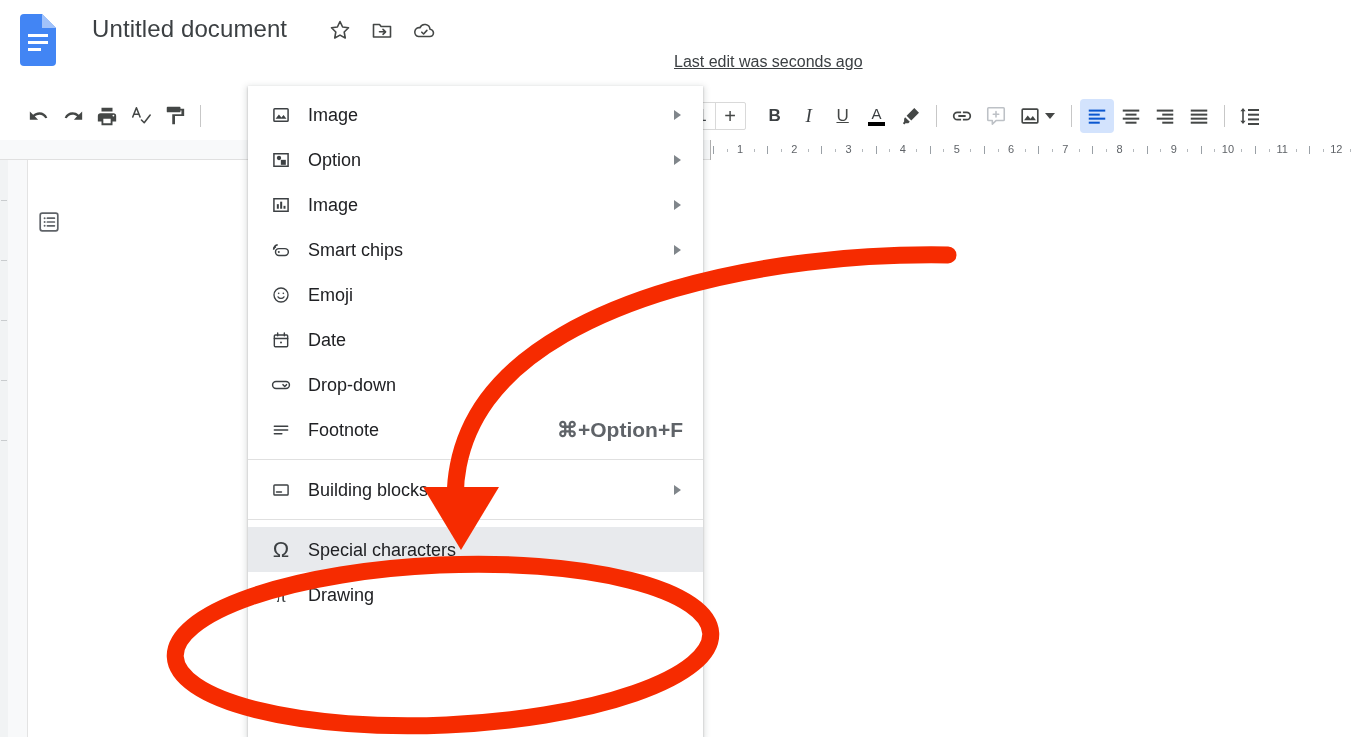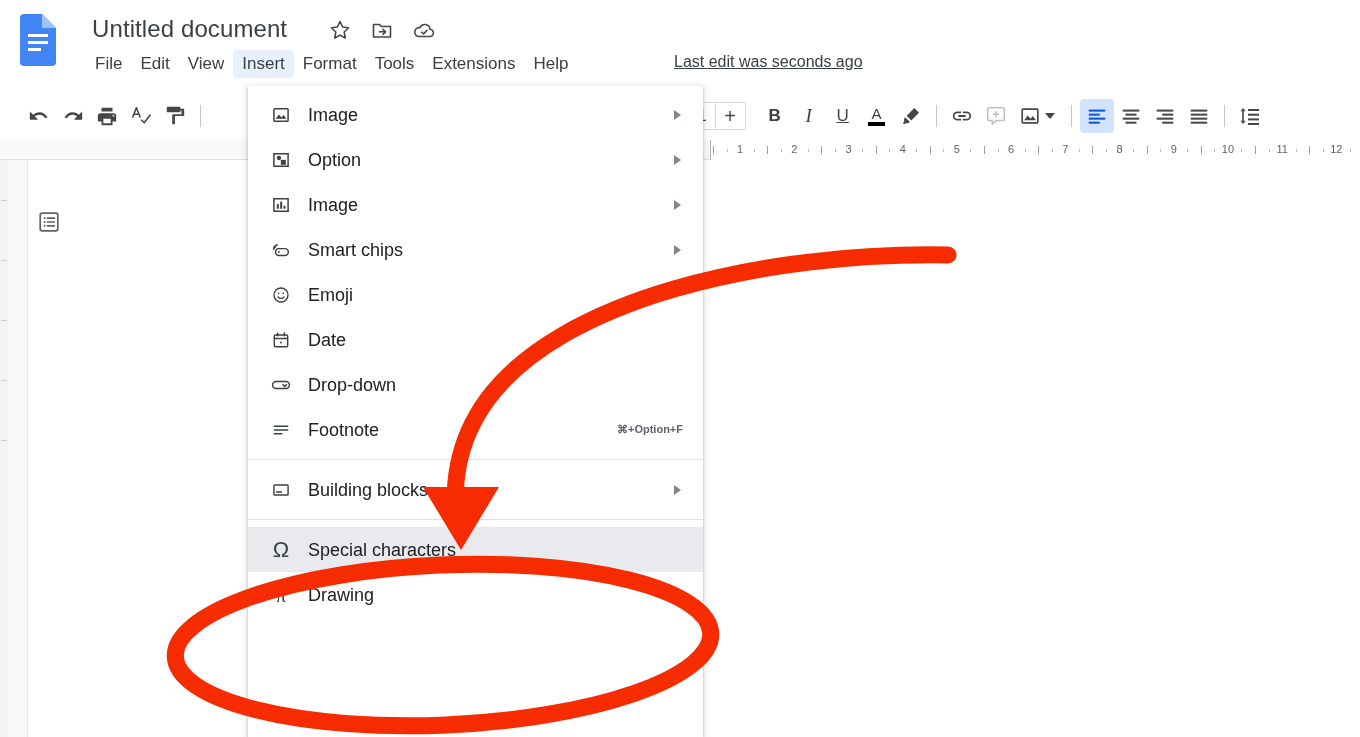--- a/index.html
+++ b/index.html
@@ -103,21 +103,21 @@
     position:relative; display:flex; align-items:center; height:45px;
     padding-left:20px; cursor:pointer;
   }
   .mrow.hl { background:#e8eaed; }
   .mrow .micon {
     width:26px; height:26px; flex:0 0 auto; display:flex; align-items:center; justify-content:center;
     color:#3c4043; margin-right:14px;
   }
   .mrow .mlabel { font-size:18px; color:#202124; line-height:22px; white-space:nowrap; }
   .mrow .mshort {
-    position:absolute; right:20px; font-size:11px; color:#5f6368; font-weight:700; white-space:nowrap;
+    position:absolute; right:20px; font-size:21px; color:#5f6368; font-weight:700; white-space:nowrap;
   }
   .mrow .marrow {
     position:absolute; right:22px;
     width:0;height:0;border-top:5px solid transparent;border-bottom:5px solid transparent;border-left:7px solid #80868b;
   }
   .msep { height:1px; background:#e0e0e0; margin:7px 0; }
 
   
   .annot { position:absolute; left:0; top:0; width:1360px; height:737px; pointer-events:none; z-index:60; }
 </style>
@@ -153,30 +153,20 @@
         </svg>
       </span>
       <span class="ticon">
         <svg width="24" height="24" viewBox="0 0 24 24" fill="none" stroke="#444746" stroke-width="1.6">
           <path d="M6.5 18.5h11.2a3.6 3.6 0 0 0 .3-7.2 5.2 5.2 0 0 0-10-1.6A4.1 4.1 0 0 0 6.5 18.5z" stroke-linejoin="round"></path>
           <path d="M9.8 14.2l1.8 1.8 3.3-3.6" stroke-linecap="round" stroke-linejoin="round"></path>
         </svg>
       </span>
     </div>
 
-    <div class="menubar">
-      <div class="menu-item">File</div>
-      <div class="menu-item">Edit</div>
-      <div class="menu-item">View</div>
-      <div class="menu-item active">Insert</div>
-      <div class="menu-item">Format</div>
-      <div class="menu-item">Tools</div>
-      <div class="menu-item">Extensions</div>
-      <div class="menu-item">Help</div>
-    </div>
 
     <div class="last-edit">Last edit was seconds ago</div>
   </div>
 
   <div class="toolbar">
     <div style="width:22px;flex:0 0 auto;"></div>
 
     <div class="tb-btn">
       <svg width="22" height="22" viewBox="0 0 24 24" fill="currentColor">
           <path d="M12.5 8c-2.65 0-5.05.99-6.9 2.6L2 7v9h9l-3.62-3.62A8.2 8.2 0 0 1 12.5 10.5c2.8 0 5.2 1.6 6.4 4l2.2-.7C19.6 10.2 16.4 8 12.5 8z"></path>

